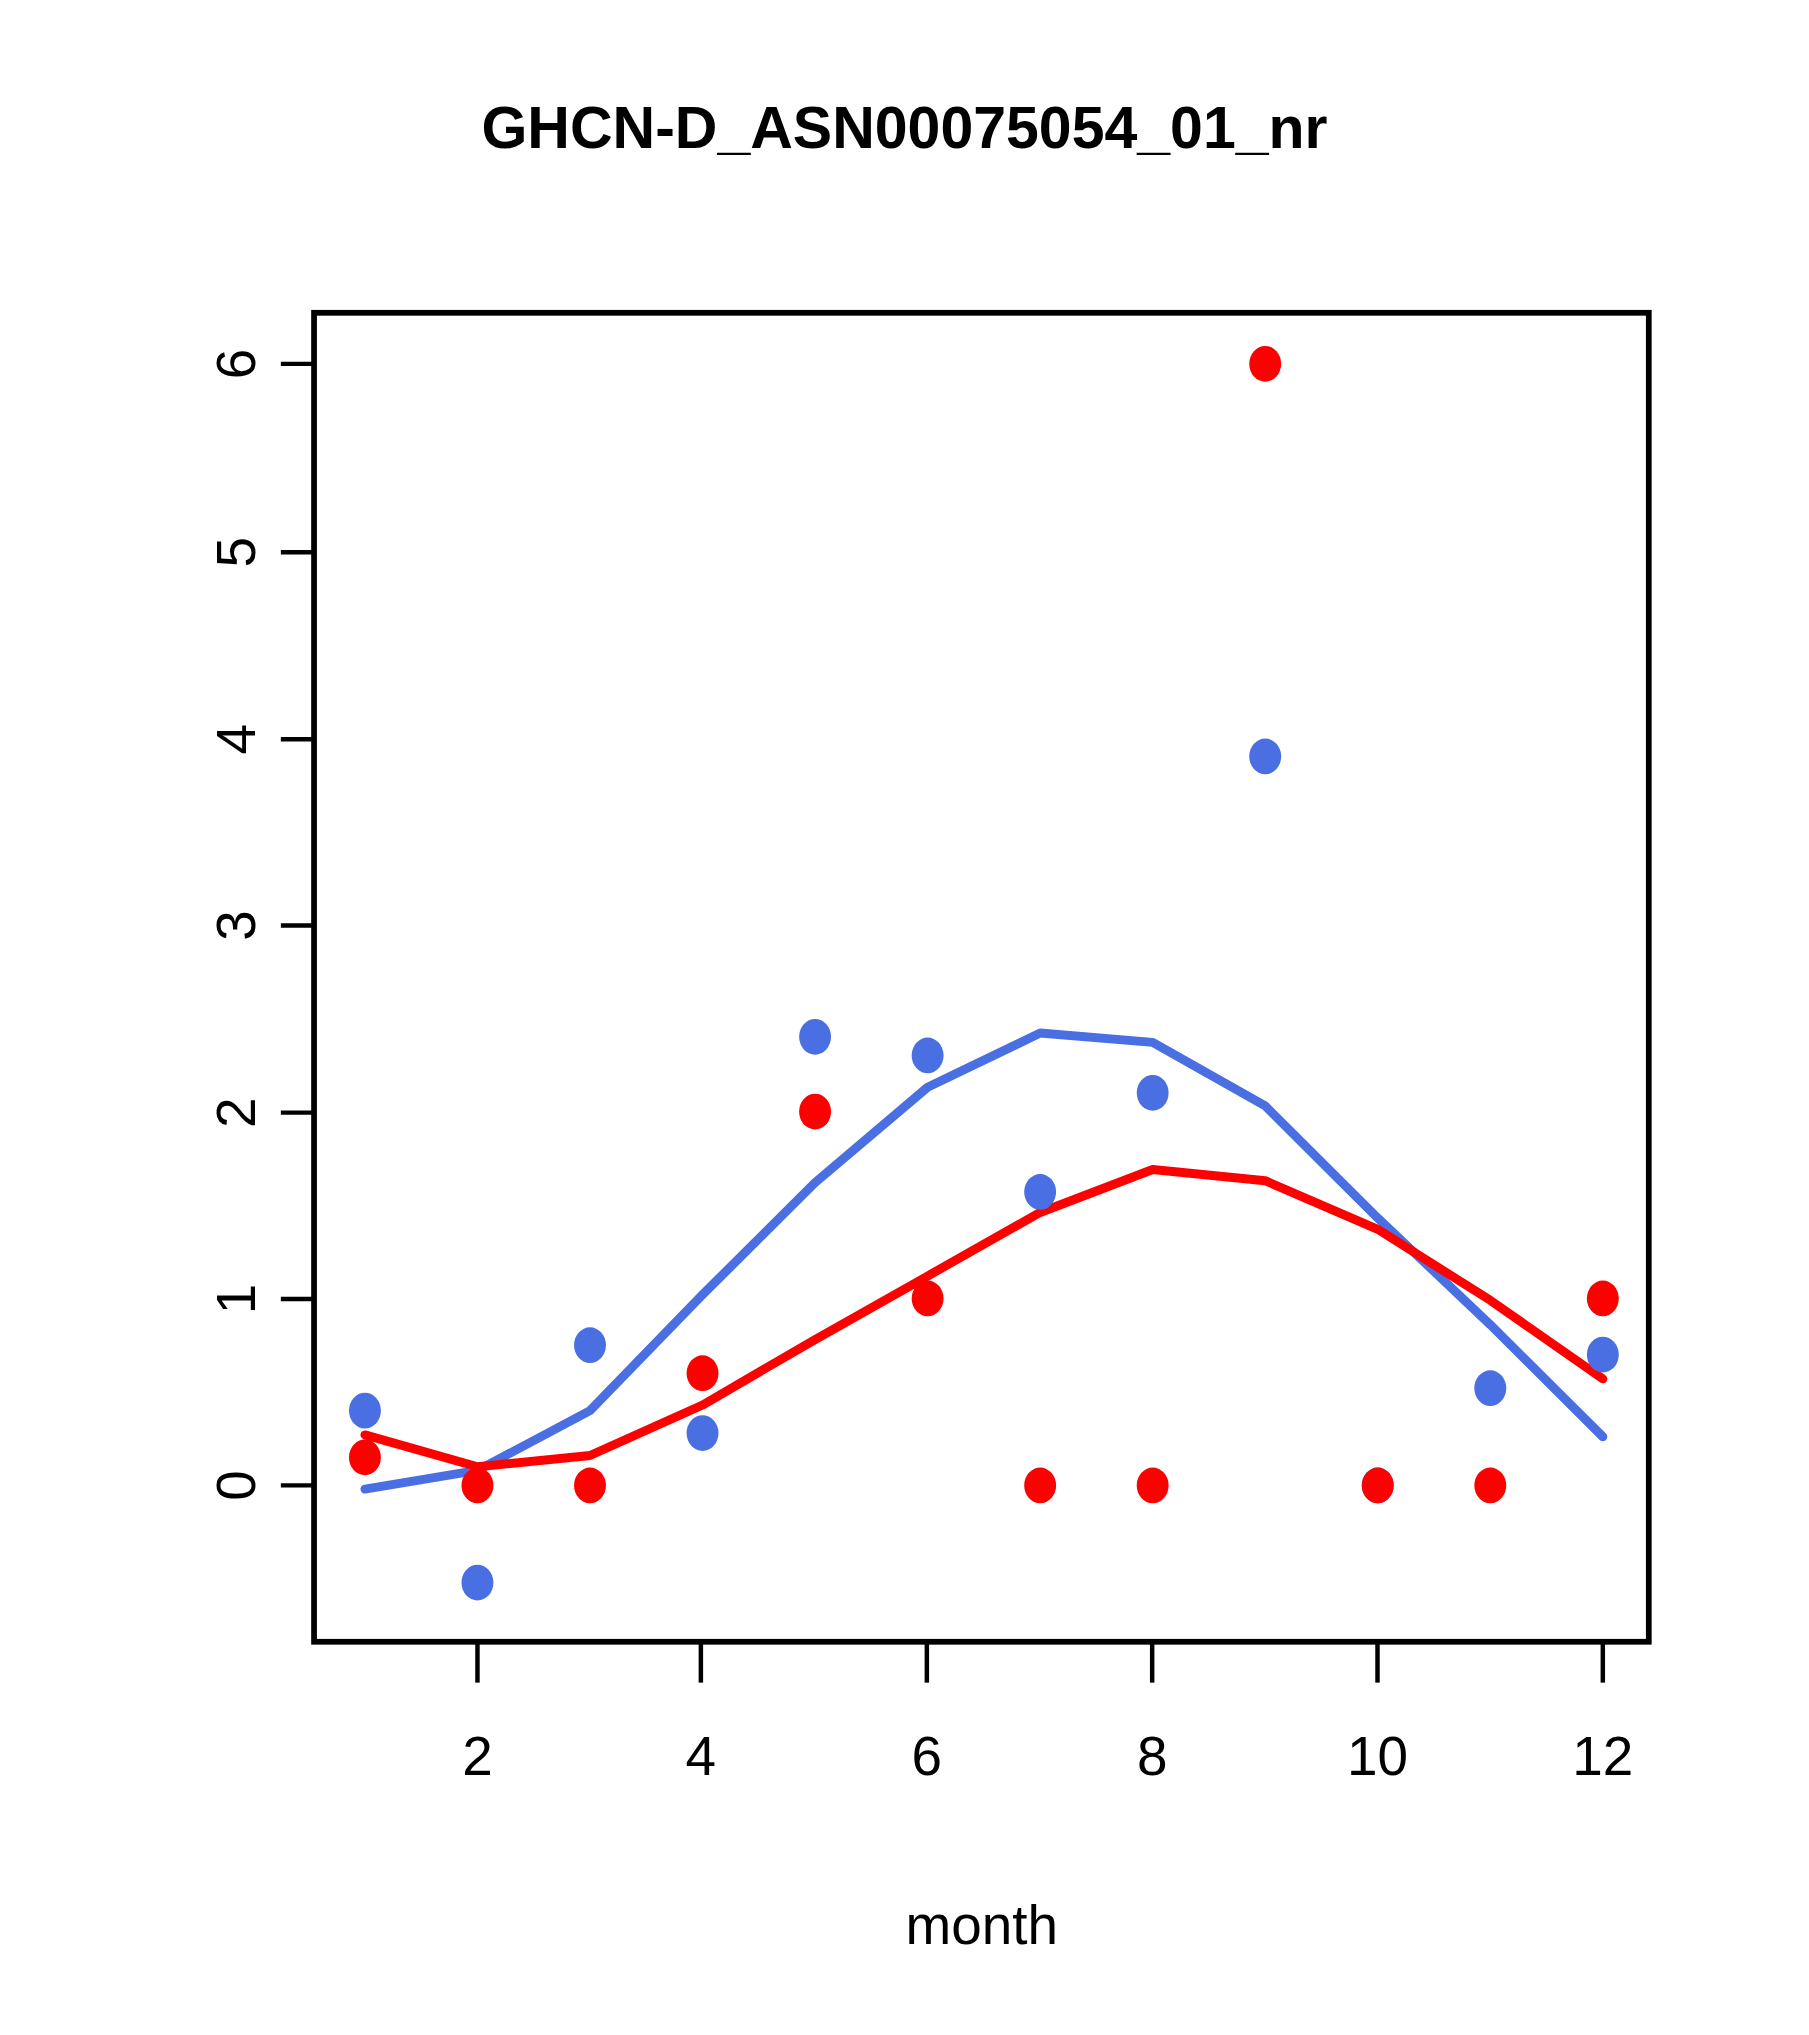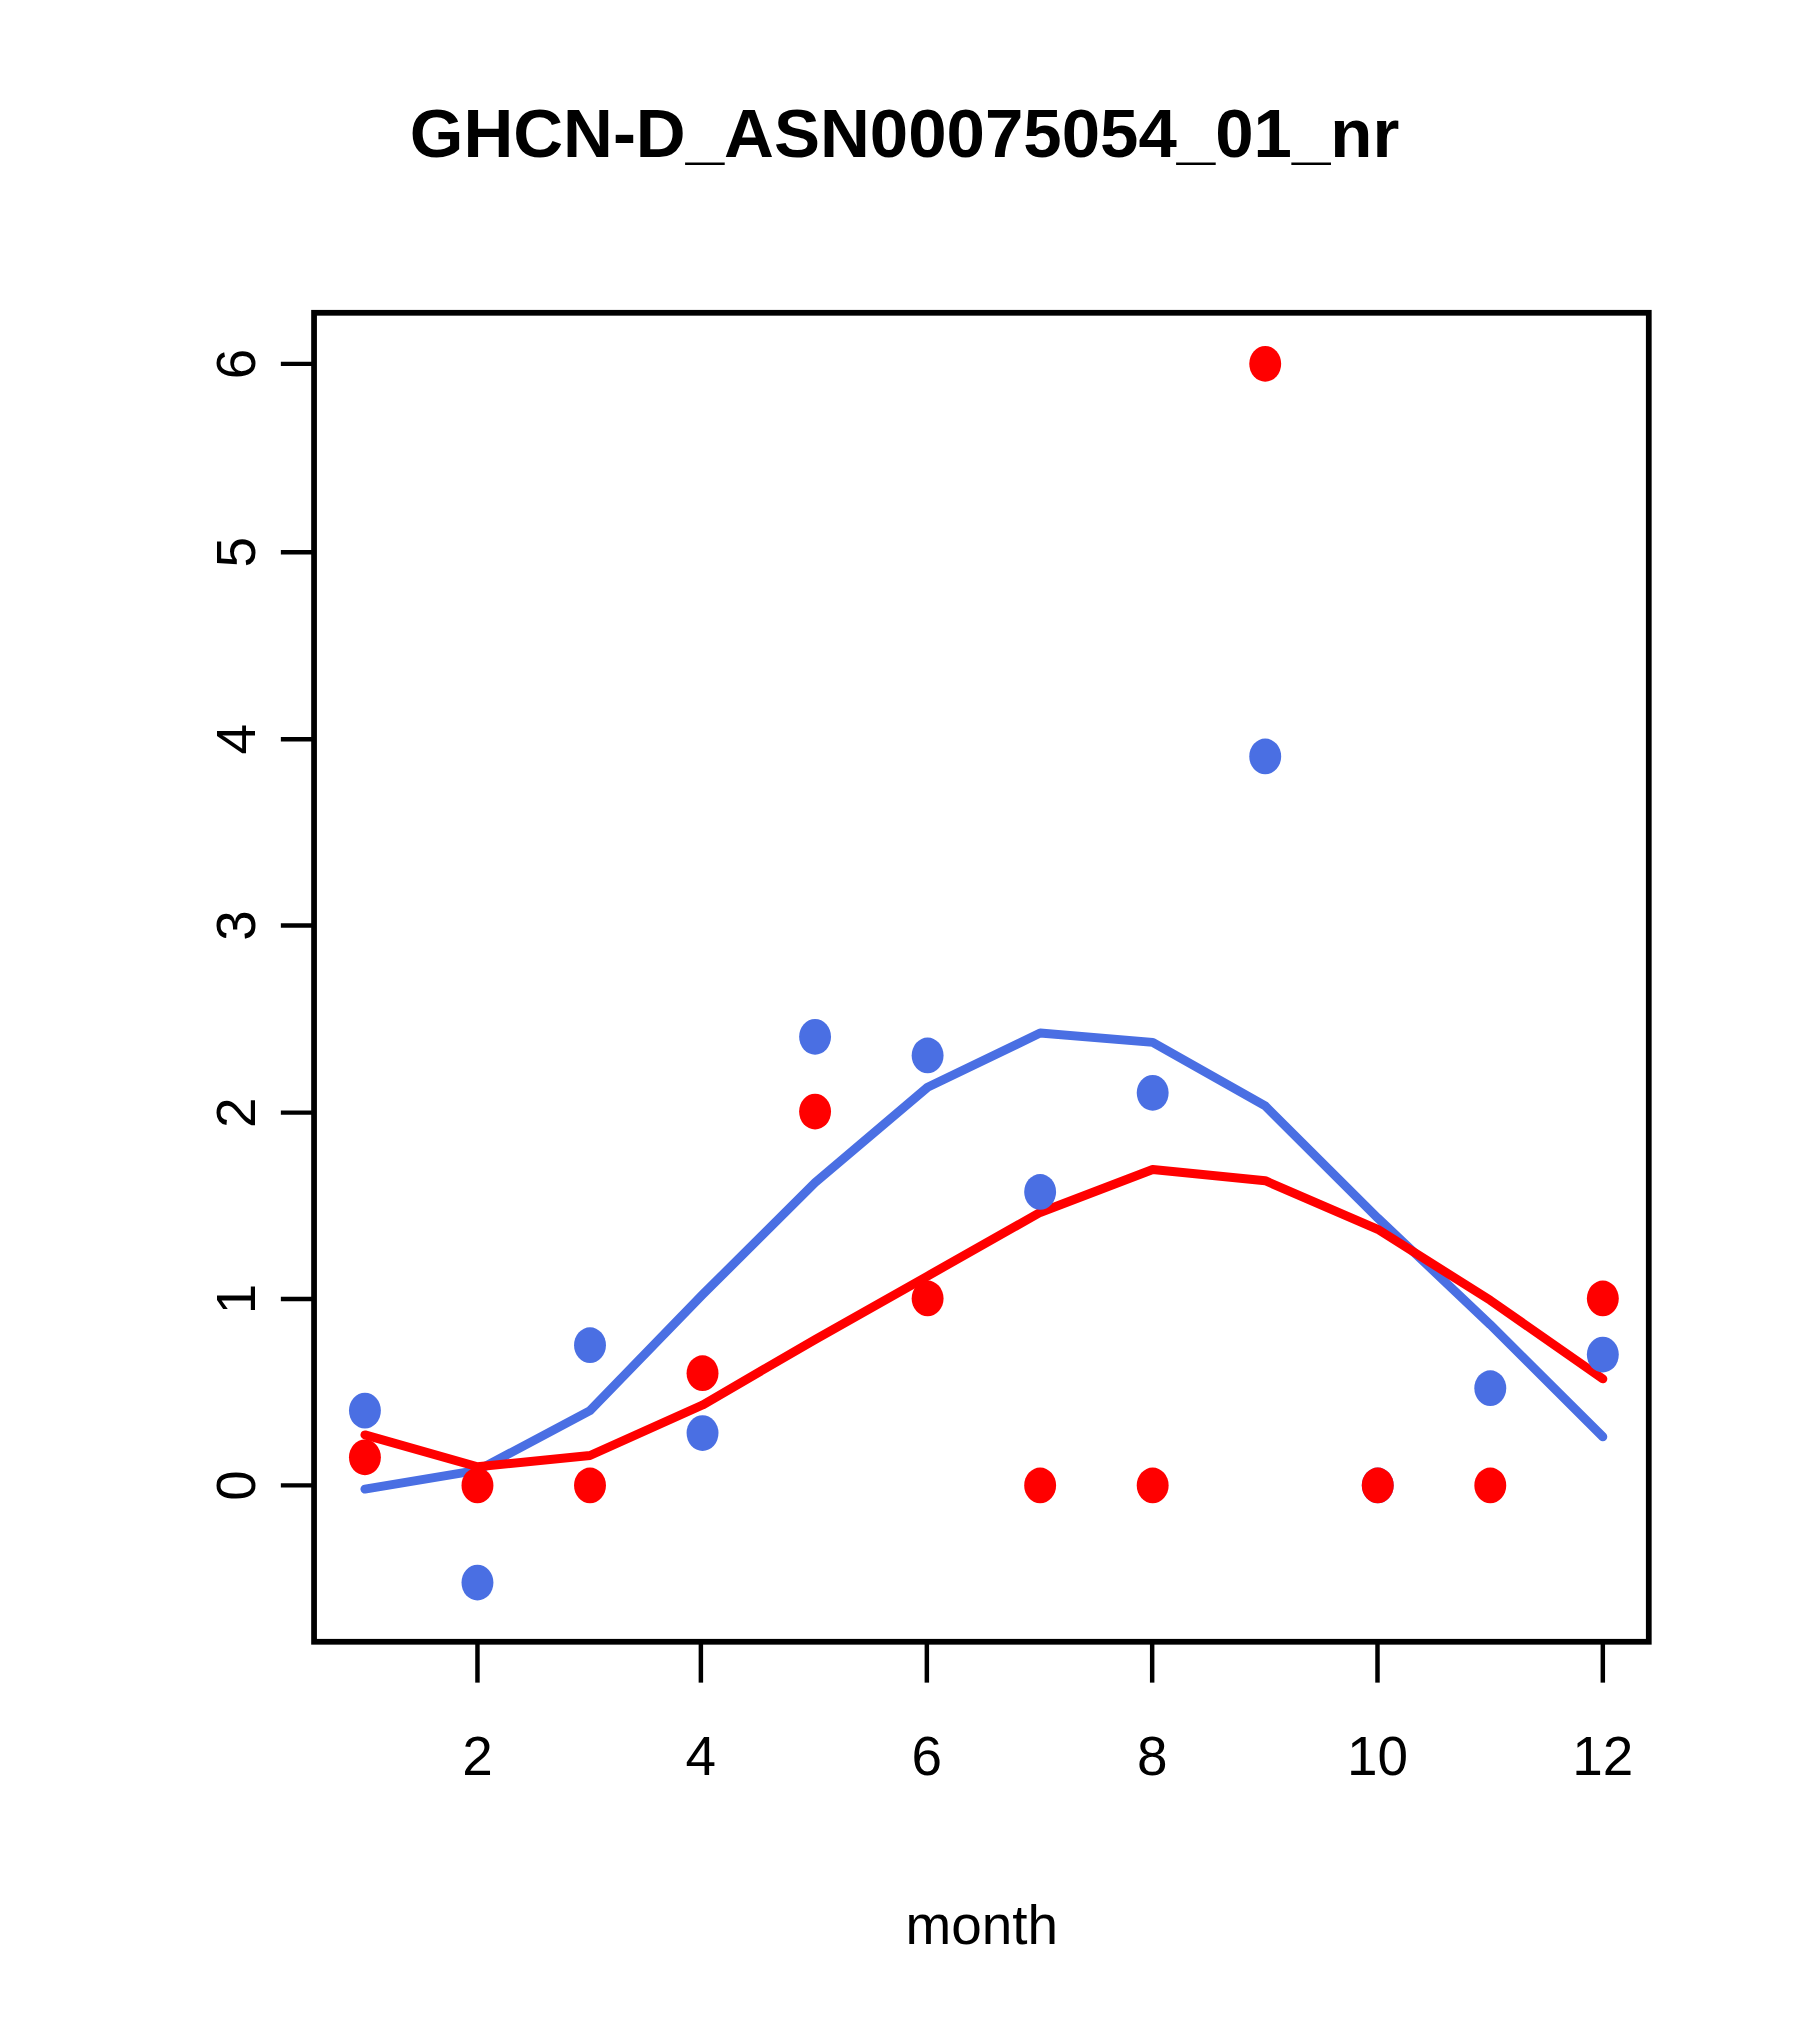--- a/index.html
+++ b/index.html
@@ -18,21 +18,21 @@
     overflow: hidden;
   }
   #plot-title {
     position: absolute;
     left: 0;
     top: 94px;
     width: 1809px;
     text-align: center;
     font-family: "Liberation Sans", sans-serif;
     font-weight: bold;
-    font-size: 69px;
+    font-size: 59px;
     letter-spacing: 0px;
     color: #000000;
     white-space: nowrap;
   }
   #chart-svg {
     position: absolute;
     left: 0;
     top: 0;
   }
   .axis-tick-label {

